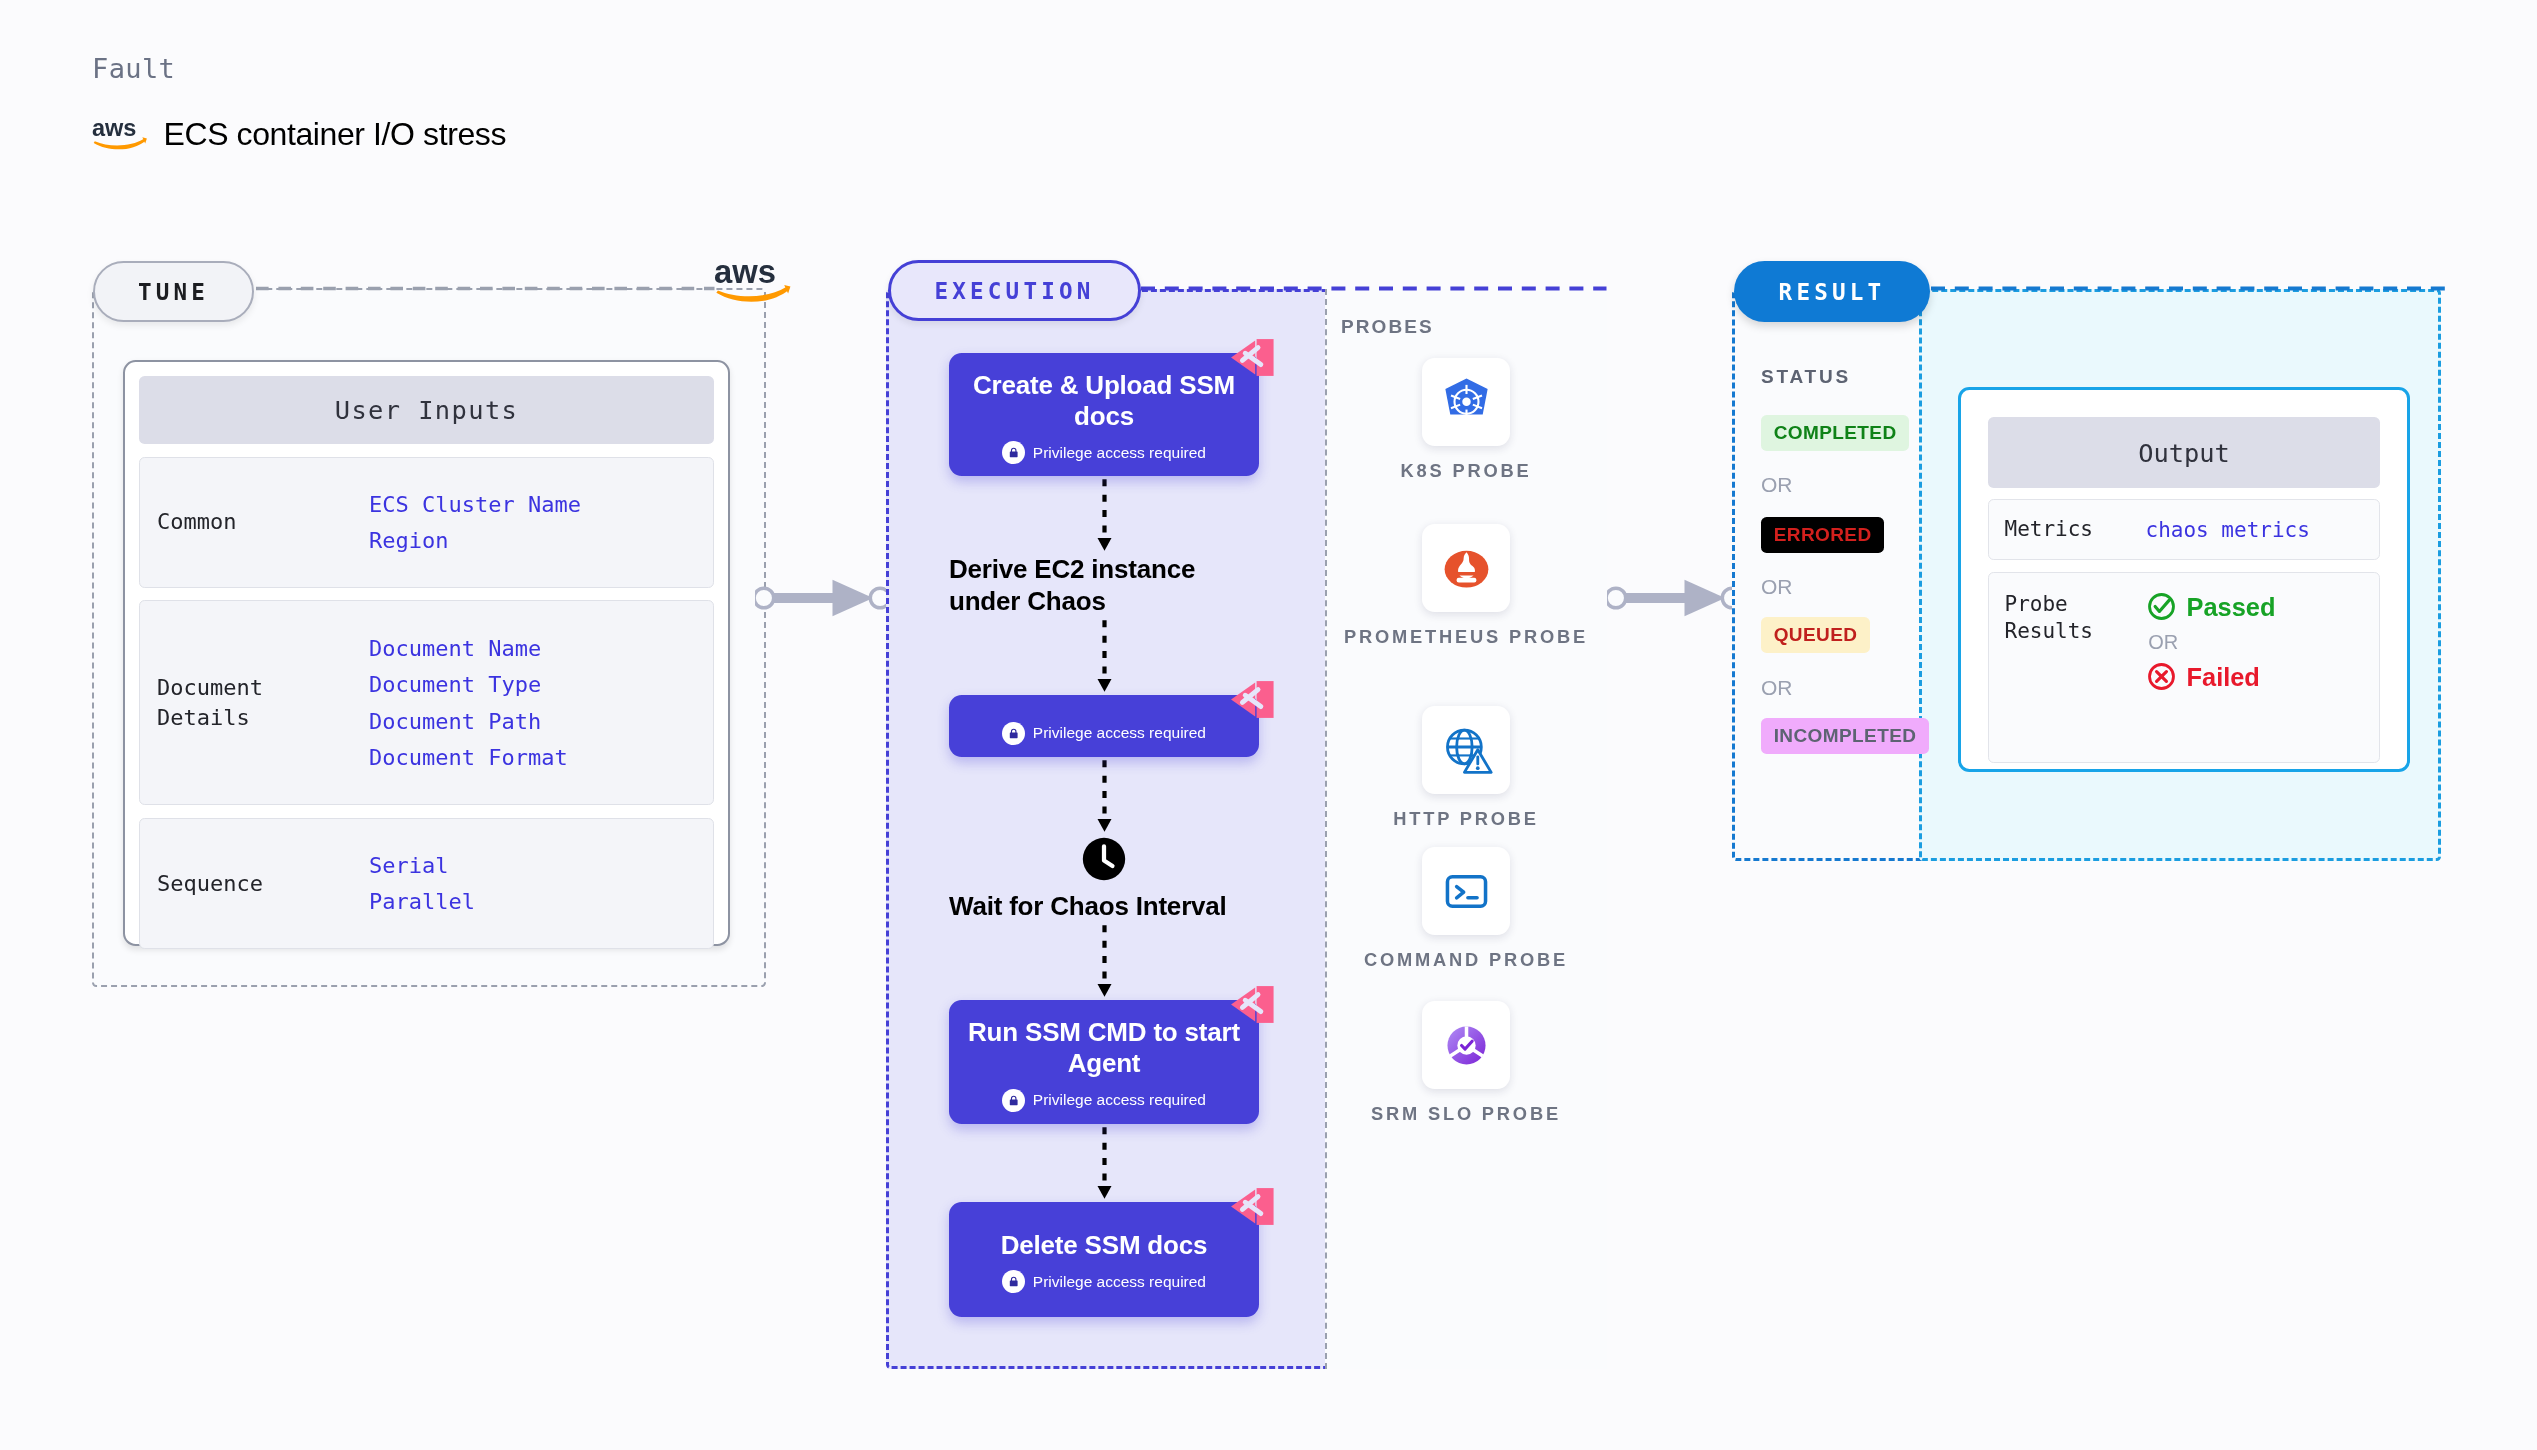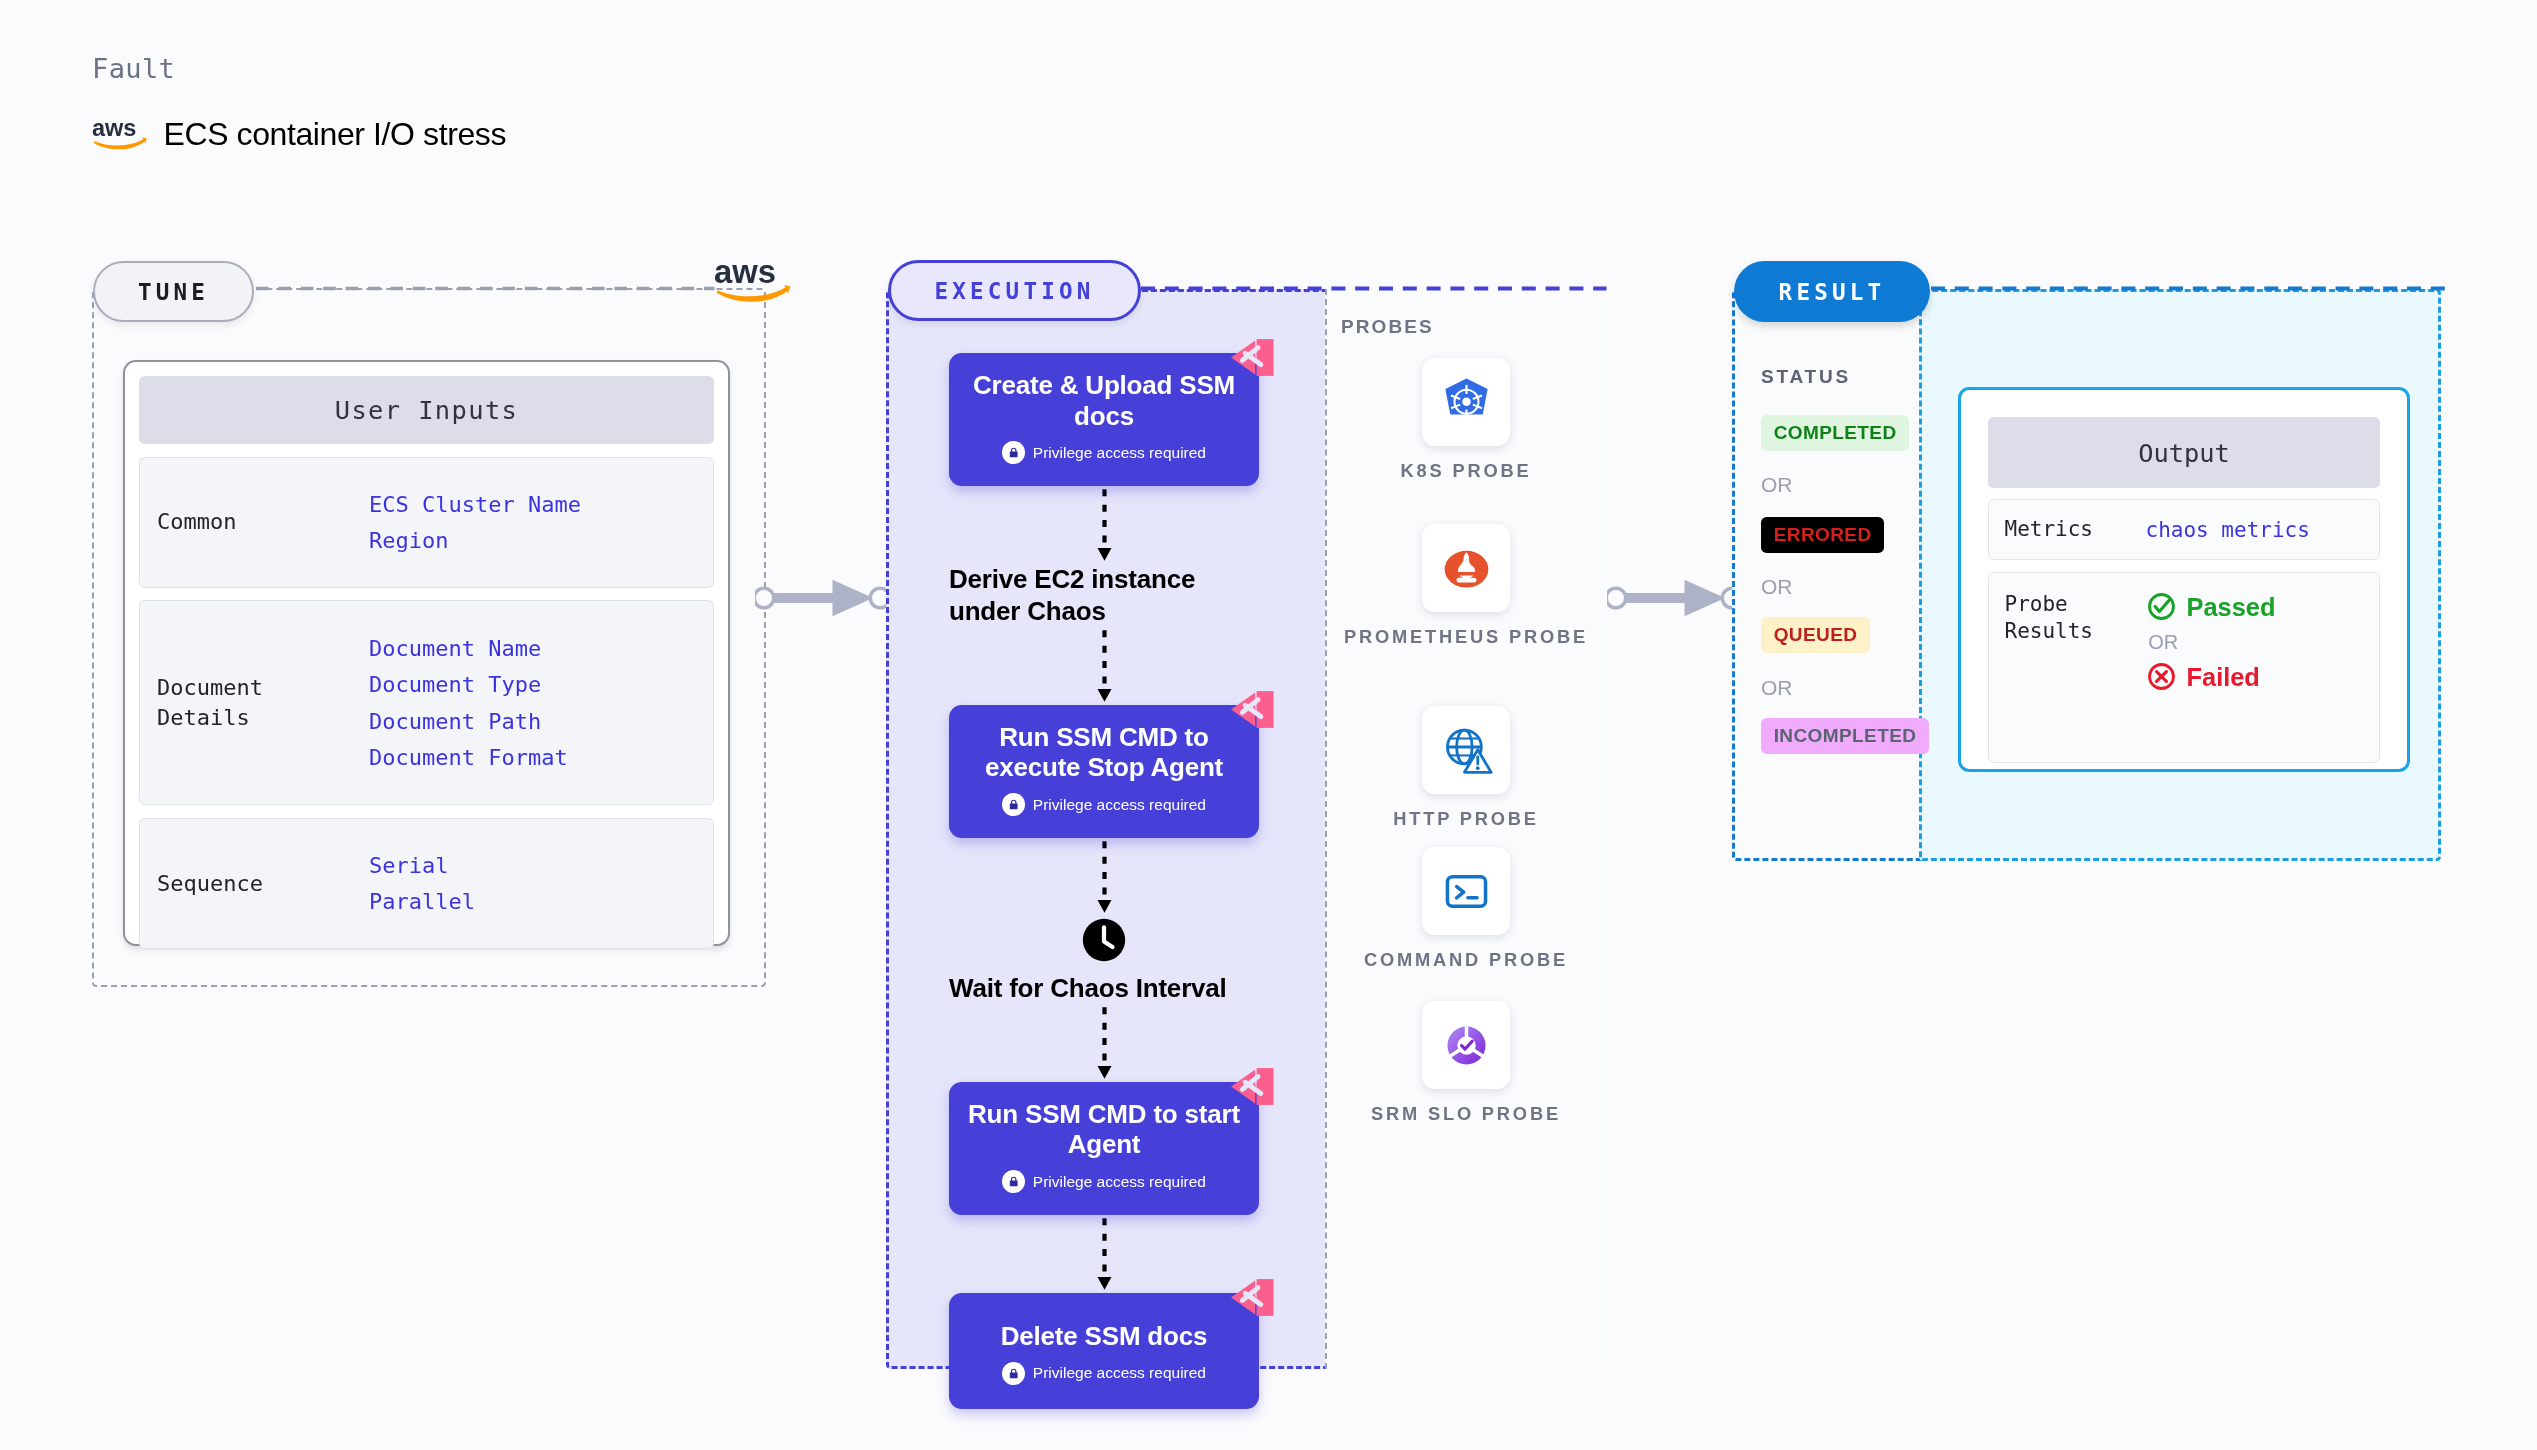--- a/index.html
+++ b/index.html
@@ -104,21 +104,21 @@
   .probes-title {
     position: absolute; left: 1341px; top: 316px;
     font-size: 19px; font-weight: bold; color: #6e7483; letter-spacing: 2.1px;
   }
 
   
   .flow { position: absolute; left: 949px; top: 353px; width: 310px; }
   .step-card {
     position: relative; background: #4740d8; border-radius: 12.7px;
     box-shadow: 0 5.6px 11.3px rgba(71,64,216,.28);
-    padding: 17px 14px 22px; text-align: center;
+    padding: 17px 14px 12px; text-align: center;
   }
   .step-title {
     color: #fff; font-size: 26px; font-weight: bold; line-height: 1.18;
     letter-spacing: -0.2px;
   }
   .priv-row {
     margin-top: 10px; display: flex; align-items: center;
     justify-content: center; gap: 7.8px;
   }
   .lock-badge {
@@ -331,21 +331,20 @@
     </div>
 
     <div class="step-card">
       <span class="corner-mark">
         <svg viewBox="0 0 72 72">
             <polygon points="10,36 44,12 44,60" fill="#fb5f8e"></polygon>
             <polygon points="46,10 70,10 70,62 46,62" fill="#fb5f8e"></polygon>
             <path d="M48 22 L26 40 M30 30 L52 46" stroke="#e6e6fa" stroke-width="7" stroke-linecap="round"></path>
           </svg>
       </span>
-      <div class="step-title">Run SSM CMD to execute Stop Agent</div>
       <div class="priv-row">
         <span class="lock-badge">
           <svg viewBox="0 0 24 24">
               <path d="M7 10V8a5 5 0 0110 0v2h1a1 1 0 011 1v8a1 1 0 01-1 1H6a1 1 0 01-1-1v-8a1 1 0 011-1h1zm2 0h6V8a3 3 0 00-6 0v2z" fill="#2f2a9e"></path>
             </svg>
         </span>
         <span class="priv-text">Privilege access required</span>
       </div>
     </div>
 

